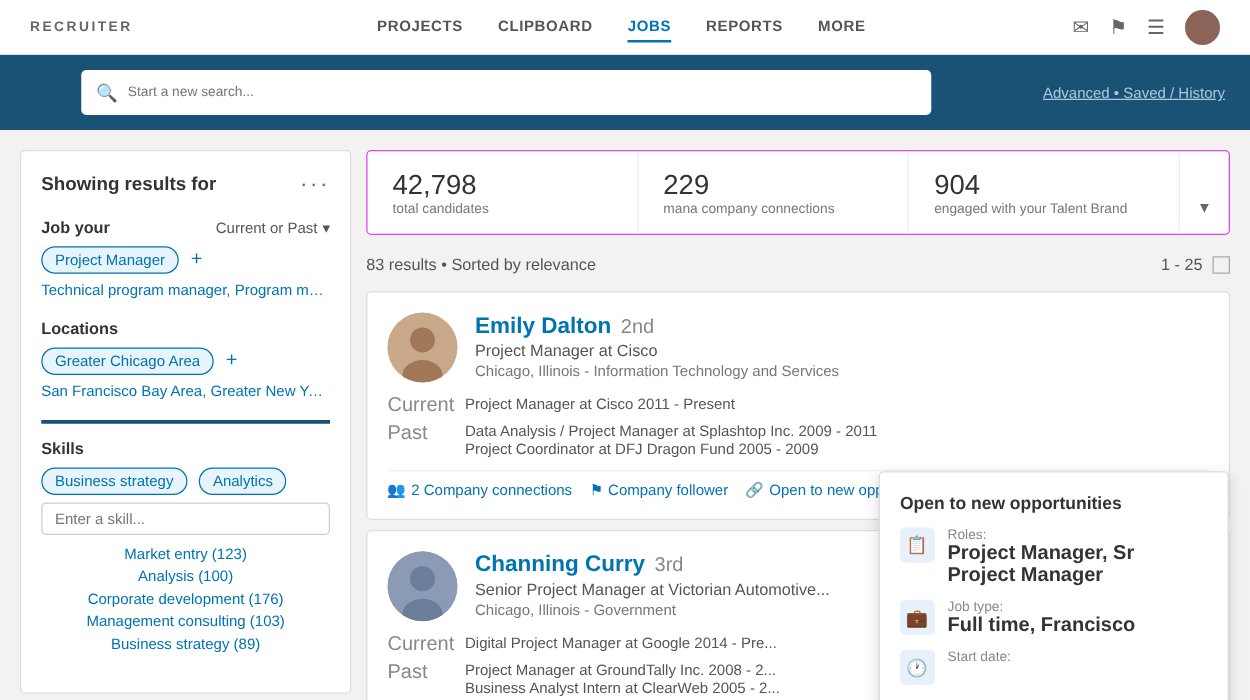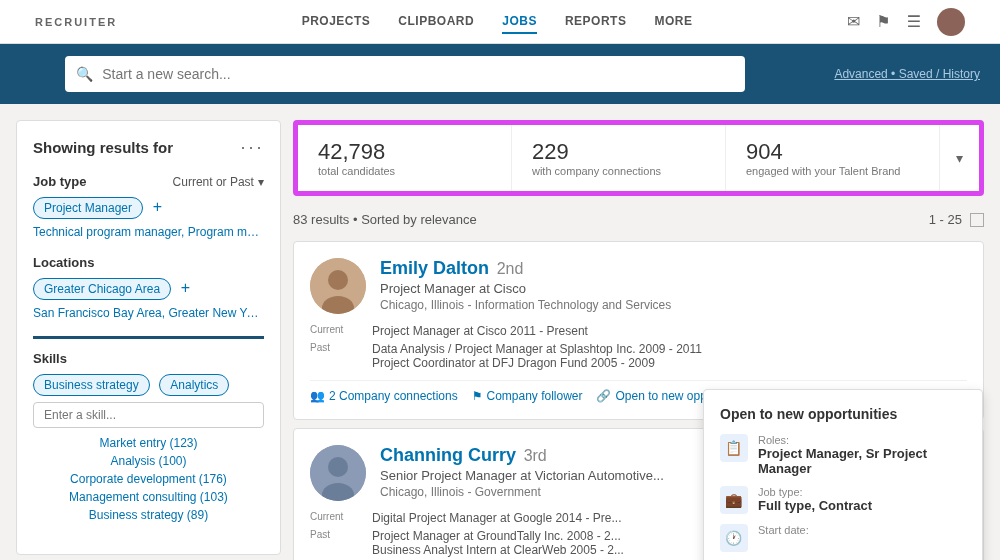--- a/index.html
+++ b/index.html
@@ -4,21 +4,21 @@
   <style>
     * { box-sizing: border-box; margin: 0; padding: 0; }
     body { font-family: -apple-system, BlinkMacSystemFont, 'Segoe UI', Arial, sans-serif; font-size: 13px; background: #f3f2f0; color: #333; }
 
     
     .top-nav {
       background: #fff;
       border-bottom: 1px solid #ddd;
       display: flex;
       align-items: center;
-      padding: 0 35px;
+      padding: 0 24px;
       height: 44px;
     }
     .nav-brand {
       font-size: 11px;
       font-weight: 700;
       letter-spacing: 2px;
       color: #666;
       margin-right: 30px;
     }
     .nav-links {
@@ -74,21 +74,21 @@
       display: flex;
       align-items: center;
       padding: 0 12px;
       height: 36px;
       gap: 8px;
     }
     .search-icon-svg { color: #999; font-size: 14px; }
     .search-input {
       border: none;
       outline: none;
-      font-size: 14px;
+      font-size: 11px;
       color: #8b5cf6;
       flex: 1;
       background: transparent;
     }
     .search-right {
       color: #aac9e0;
       font-size: 12px;
       margin-left: auto;
       cursor: pointer;
       white-space: nowrap;
@@ -193,24 +193,24 @@
 
     
     .content {
       flex: 1;
       min-width: 0;
     }
 
     
     .stats-bar {
       background: #fff;
-      border: 5px solid #d946ef;
-      border-radius: 4px;
-      display: flex;
-      align-items: center;
+      border: 1px solid #d946ef;
+      border-radius: 4px;
+      display: flex;
+      align-items: flex-end;
       margin-bottom: 10px;
       overflow: hidden;
     }
     .stat-item {
       flex: 1;
       padding: 14px 20px;
       border-right: 1px solid #eee;
       cursor: pointer;
     }
     .stat-item:last-child { border-right: none; }
@@ -298,21 +298,21 @@
     .exp-row {
       display: flex;
       gap: 12px;
       margin-bottom: 4px;
       font-size: 12px;
     }
     .exp-type {
       color: #888;
       width: 50px;
       flex-shrink: 0;
-      font-size: 10px;
+      font-size: 16px;
     }
     .exp-detail { color: #555; }
 
     .candidate-actions {
       display: flex;
       gap: 14px;
       margin-top: 10px;
       padding-top: 8px;
       border-top: 1px solid #f0f0f0;
       font-size: 12px;
@@ -356,21 +356,21 @@
       height: 28px;
       background: #e8f0fb;
       border-radius: 4px;
       display: flex;
       align-items: center;
       justify-content: center;
       flex-shrink: 0;
       font-size: 14px;
     }
     .tooltip-row-label { font-size: 11px; color: #888; }
-    .tooltip-row-value { font-size: 13px; font-weight: 600; color: #333; }
+    .tooltip-row-value { font-size: 16px; font-weight: 600; color: #333; }
 
     .search-wrapper-outer {
       display: flex;
       align-items: center;
       justify-content: space-between;
       width: 100%;
     }
   </style>
 </head>
 <body>
@@ -407,21 +407,21 @@
 <div class="main-layout">
 
   <div class="sidebar">
     <div class="sidebar-header">
       <span class="sidebar-title">Showing results for</span>
       <span class="three-dots">···</span>
     </div>
 
     <div class="filter-section">
       <div class="filter-label">
-        <span>Job type</span>
+        <span>Job your</span>
         <span class="filter-sub">
           <span>Current or Past</span>
           <span>▾</span>
         </span>
       </div>
       <div>
         <span class="tag">
           <span>Project Manager</span>
         </span>
         <span class="tag-add">+</span>
@@ -467,21 +467,21 @@
 
   <div class="content">
 
     <div class="stats-bar">
       <div class="stat-item">
         <span class="stat-number">42,798</span>
         <span class="stat-label">total candidates</span>
       </div>
       <div class="stat-item">
         <span class="stat-number">229</span>
-        <span class="stat-label">with company connections</span>
+        <span class="stat-label">mana company connections</span>
       </div>
       <div class="stat-item">
         <span class="stat-number">904</span>
         <span class="stat-label">engaged with your Talent Brand</span>
       </div>
       <div class="stat-chevron">▾</div>
     </div>
 
     <div class="results-header">
       <span class="results-header-left">83 results • Sorted by relevance</span>
@@ -541,21 +541,21 @@
           <div class="tooltip-icon">📋</div>
           <div>
             <div class="tooltip-row-label">Roles:</div>
             <div class="tooltip-row-value">Project Manager, Sr Project Manager</div>
           </div>
         </div>
         <div class="tooltip-row">
           <div class="tooltip-icon">💼</div>
           <div>
             <div class="tooltip-row-label">Job type:</div>
-            <div class="tooltip-row-value">Full type, Contract</div>
+            <div class="tooltip-row-value">Full time, Francisco</div>
           </div>
         </div>
         <div class="tooltip-row">
           <div class="tooltip-icon">🕐</div>
           <div>
             <div class="tooltip-row-label">Start date:</div>
             <div class="tooltip-row-value"></div>
           </div>
         </div>
       </div>

